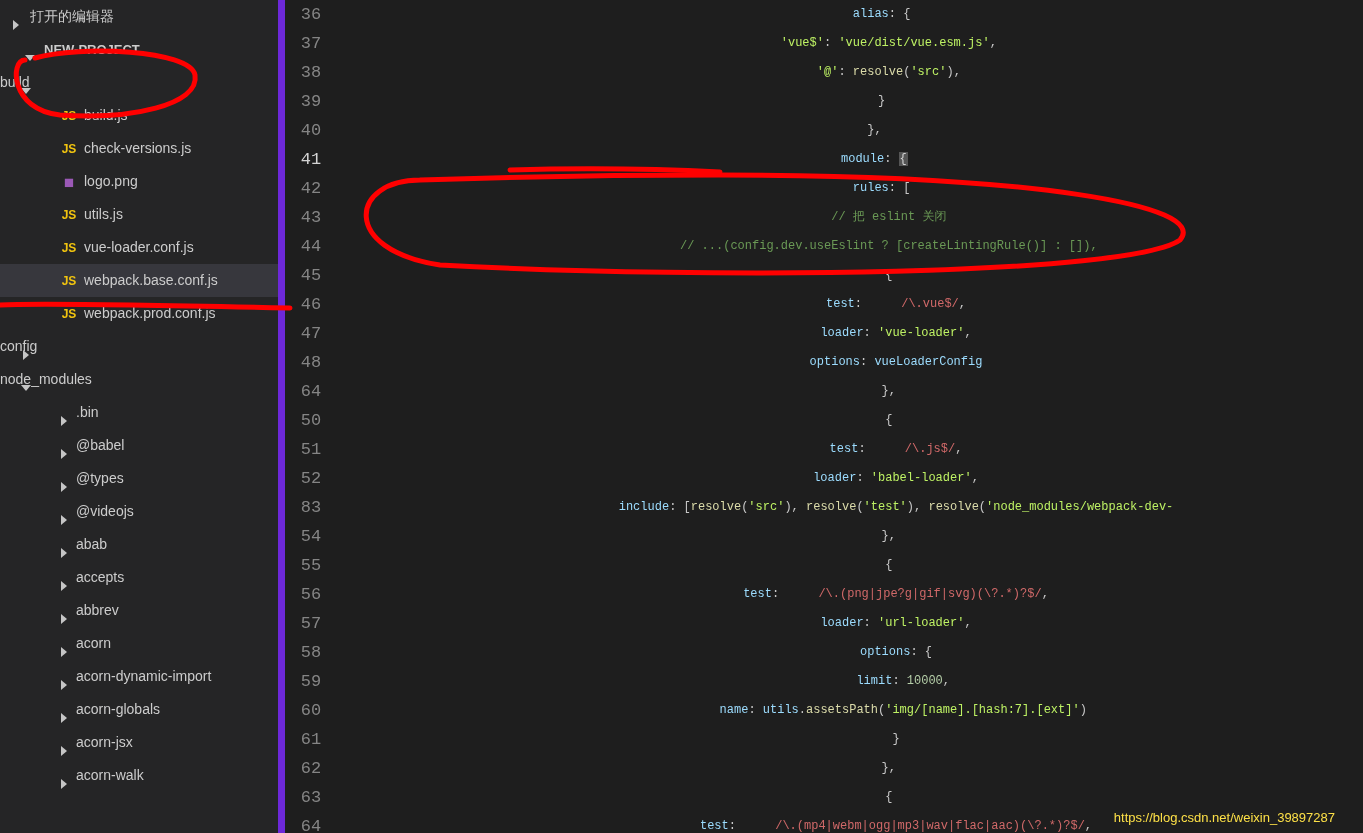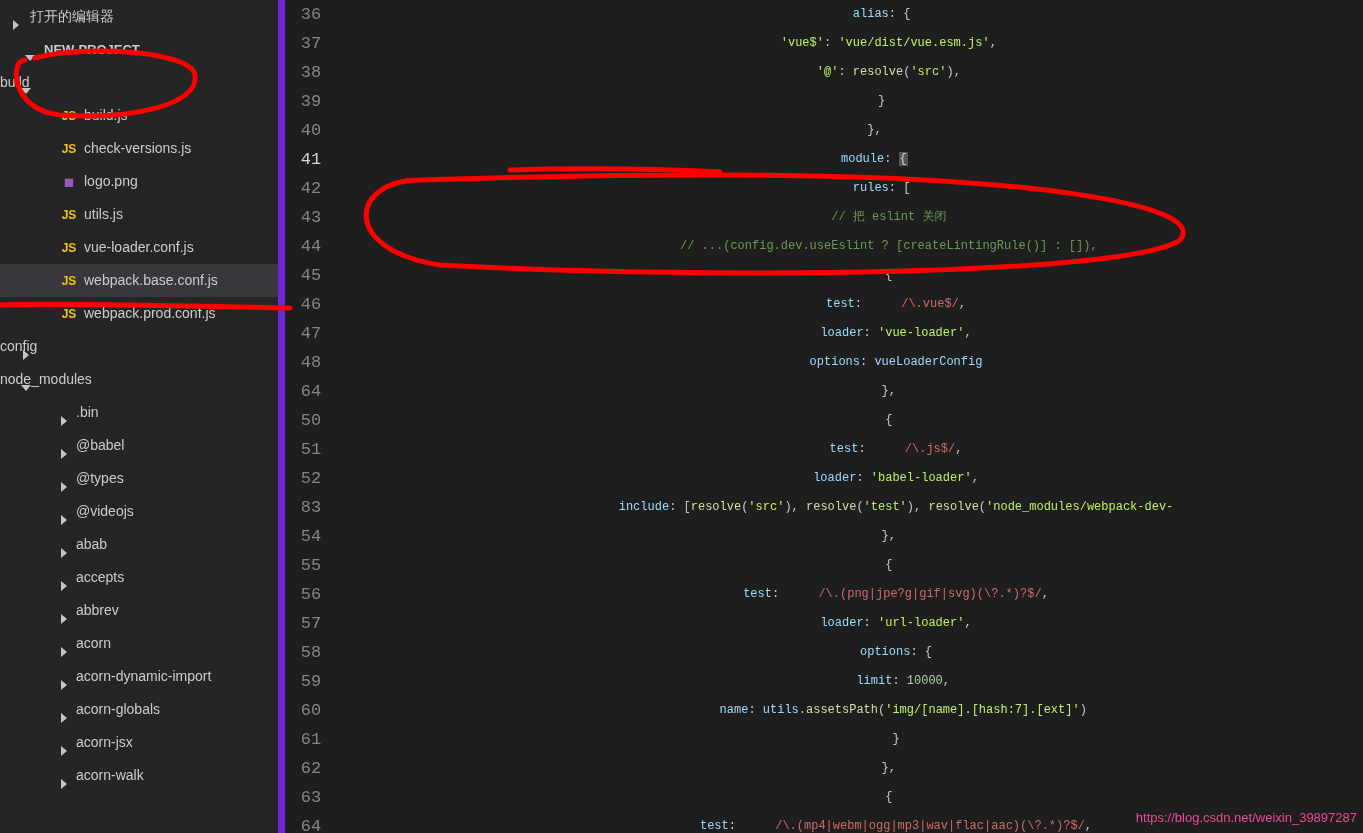--- a/index.html
+++ b/index.html
@@ -85,22 +85,22 @@
       width:22px; text-align:center;
       font-size:12px; font-weight:bold;
       color:#cccccc;
       margin-right:4px;
     }
     .ficon.js { color:#f1c40f; }
     .ficon.img { color:#9b59b6; }
     .chev svg { width:12px; height:12px; fill:#c5c5c5; }
     .watermark {
       position:absolute;
-      right:6px; bottom:8px;
-      color:#ec4899;
+      right:28px; bottom:8px;
+      color:#fde047;
       font-size:13px;
       font-family: "Segoe UI", sans-serif;
     }
     .ind-d1 { }
     .ind-d2 { padding-left: 58px; }
     .ind-d3 { padding-left: 76px; }
     .annotations { position:absolute; left:0; top:0; pointer-events:none; }
   </style>
 </head>
 <body>

